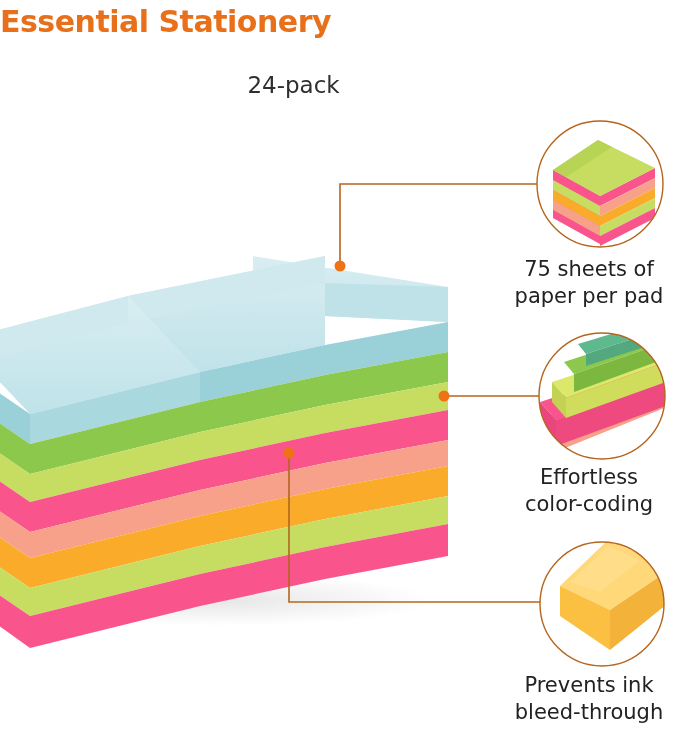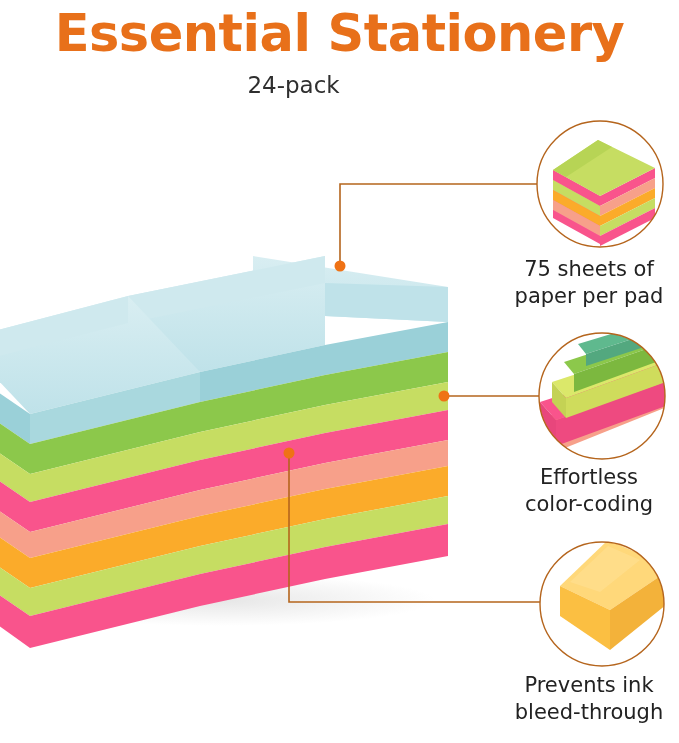--- a/index.html
+++ b/index.html
@@ -7,24 +7,23 @@
     width:679px;height:743px;
     background:#ffffff;
     font-family:"DejaVu Sans", sans-serif;
     overflow:hidden;position:relative;
   }
   #stage{position:absolute;left:0;top:0;width:679px;height:743px;}
 
   
   .title{
     position:absolute;left:0;top:4px;width:679px;
-    text-align:center;
     font-family:"DejaVu Sans", sans-serif;
     font-weight:bold;
-    font-size:51px;
+    font-size:30px;
     letter-spacing:-0.5px;
     color:#e8701a;
     white-space:nowrap;
   }
   .subtitle{
     position:absolute;left:0;top:72px;width:587px;
     text-align:center;
     font-size:23px;
     color:#2f2f2f;
     font-weight:400;

